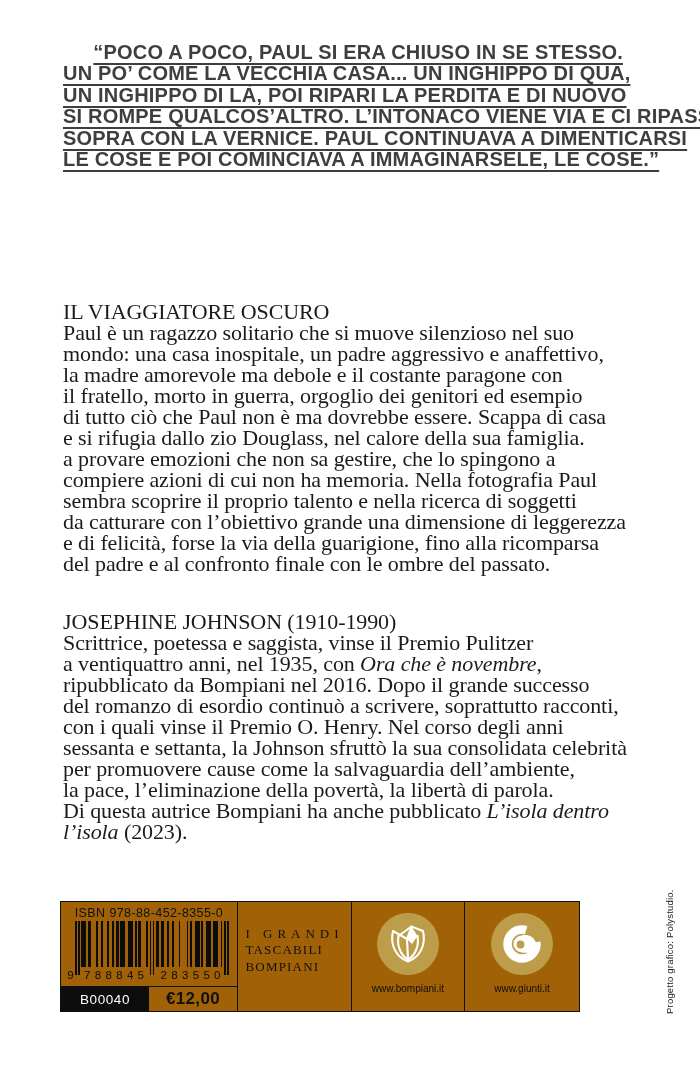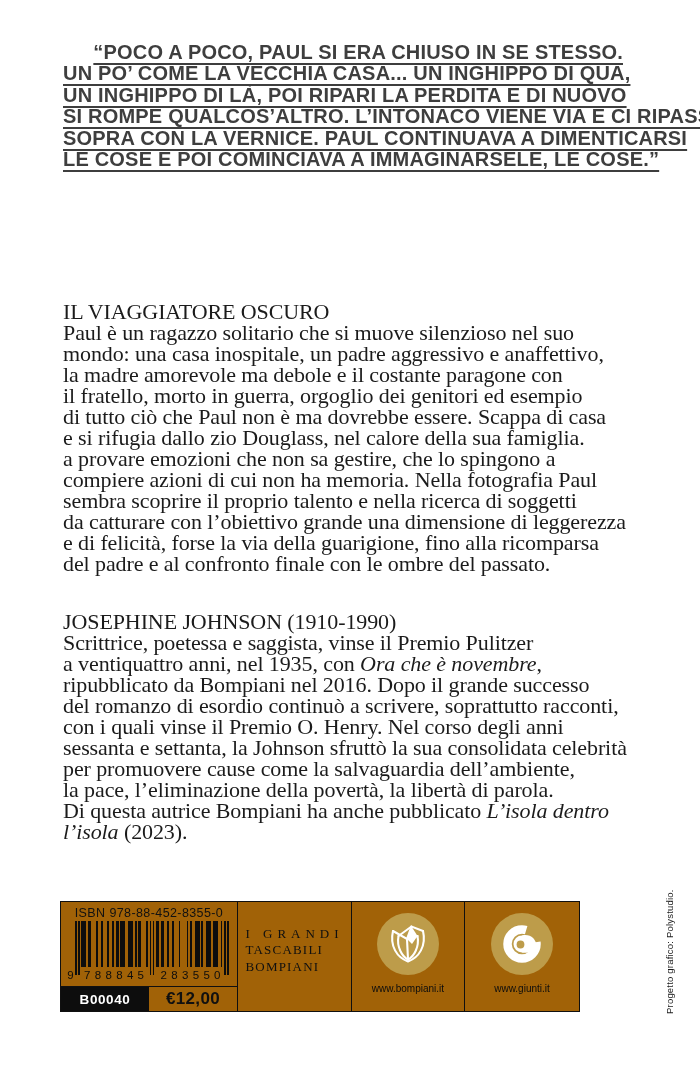--- a/index.html
+++ b/index.html
@@ -67,21 +67,21 @@
   .bc-svg{margin-top:1px;}
   .price-row{
     margin-top:auto;width:100%;height:25px;
     border-top:1.5px solid #101010;
     display:grid;grid-template-columns:88px 1fr;
   }
   .code-box{
     background:#0D0D0D;color:#fff;
     display:flex;align-items:center;justify-content:center;
     font-family:"Liberation Sans", sans-serif;
-    font-weight:700;font-size:13.5px;letter-spacing:.6px;
+    font-weight:400;font-size:13.5px;letter-spacing:.6px;
   }
   .price-box{
     display:flex;align-items:center;justify-content:center;
     font-family:"Liberation Sans", sans-serif;
     font-weight:700;font-size:17px;color:#101010;letter-spacing:.3px;
   }
   
   .imprint-cell{display:flex;align-items:center;justify-content:center;}
   .imprint{
     font-family:"Liberation Serif", serif;

